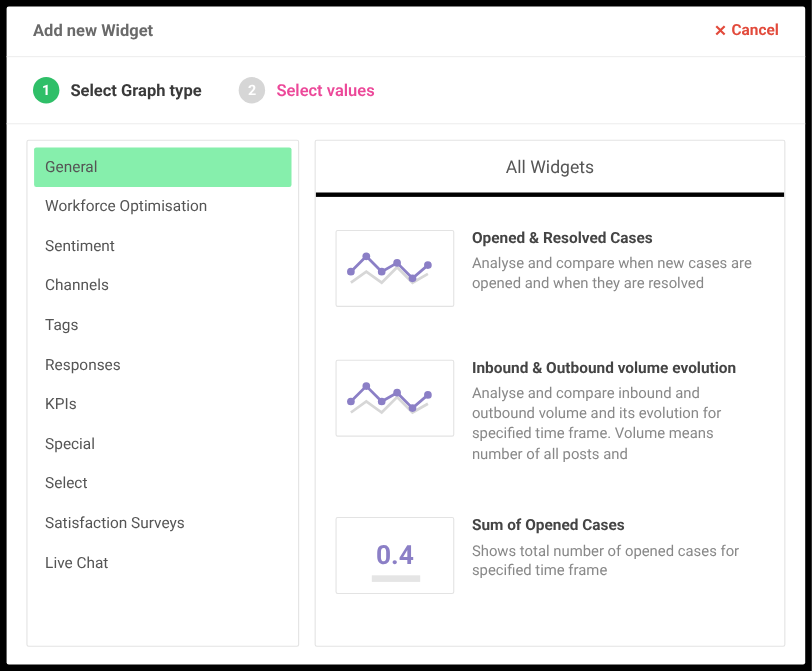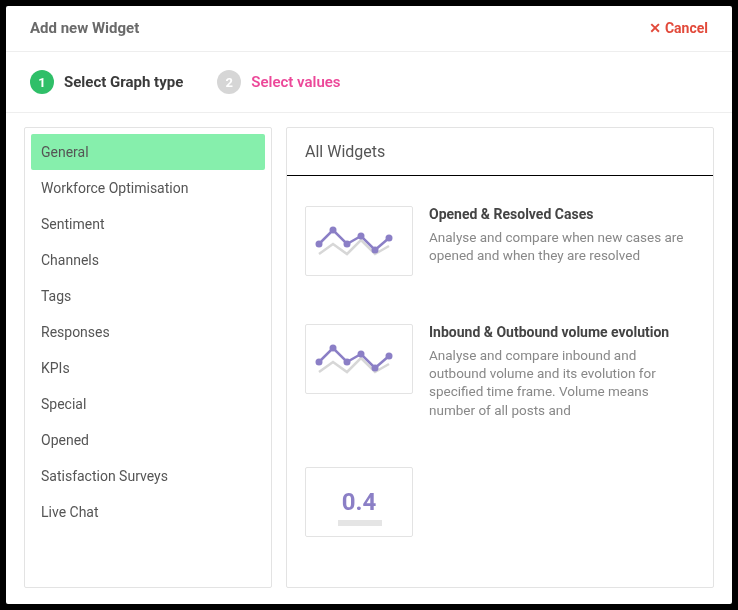--- a/index.html
+++ b/index.html
@@ -98,21 +98,22 @@
     border: 1px solid #e3e3e3;
     border-radius: 2px;
     display: flex;
     flex-direction: column;
     overflow: hidden;
   }
   .main-header {
     padding: 14px 18px;
     font-size: 16px;
     color: #555;
-    border-bottom: 1px solid #000000;
+    border-bottom: 4px solid #000000;
+    text-align: center;
   }
   .widgets {
     flex: 1;
     overflow-y: scroll;
     padding: 6px 4px 6px 4px;
   }
   .widget-row {
     display: flex;
     gap: 16px;
     padding: 24px 14px;
@@ -188,21 +189,21 @@
 
     <div class="sidebar">
       <div class="sidebar-item selected">General</div>
       <div class="sidebar-item">Workforce Optimisation</div>
       <div class="sidebar-item">Sentiment</div>
       <div class="sidebar-item">Channels</div>
       <div class="sidebar-item">Tags</div>
       <div class="sidebar-item">Responses</div>
       <div class="sidebar-item">KPIs</div>
       <div class="sidebar-item">Special</div>
-      <div class="sidebar-item">Opened</div>
+      <div class="sidebar-item">Select</div>
       <div class="sidebar-item">Satisfaction Surveys</div>
       <div class="sidebar-item">Live Chat</div>
     </div>
 
     <div class="main">
       <div class="main-header">All Widgets</div>
       <div class="widgets">
 
         <div class="widget-row">
           <div class="thumb">
@@ -240,20 +241,24 @@
             <div class="widget-title">Inbound &amp; Outbound volume evolution</div>
             <div class="widget-desc">Analyse and compare inbound and outbound volume and its evolution for specified time frame. Volume means number of all posts and</div>
           </div>
         </div>
 
         <div class="widget-row">
           <div class="thumb number">
             <span class="num">0.4</span>
             <span class="bar"></span>
           </div>
+          <div class="widget-info">
+            <div class="widget-title">Sum of Opened Cases</div>
+            <div class="widget-desc">Shows total number of opened cases for specified time frame</div>
+          </div>
         </div>
 
       </div>
     </div>
 
   </div>
 
 </div>
 
 </body></html>

